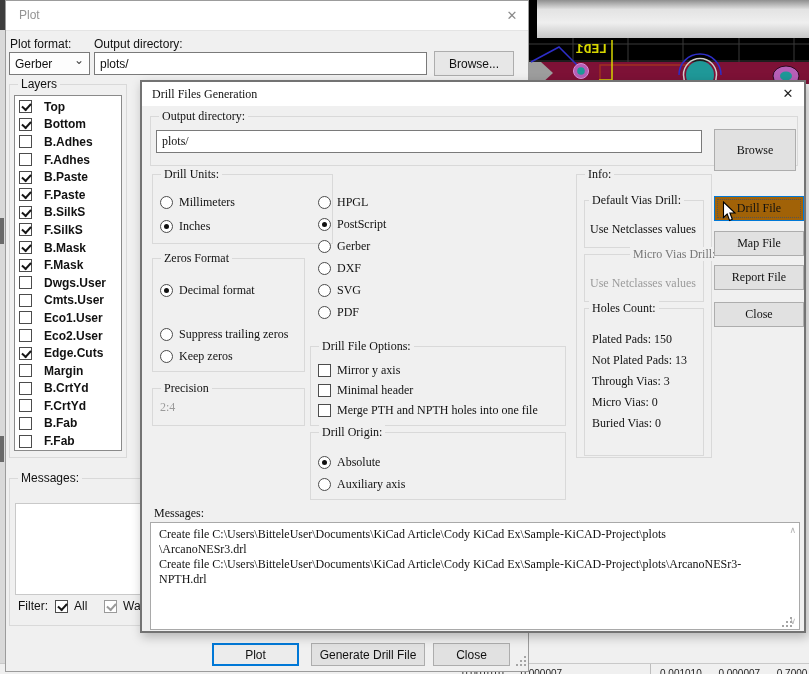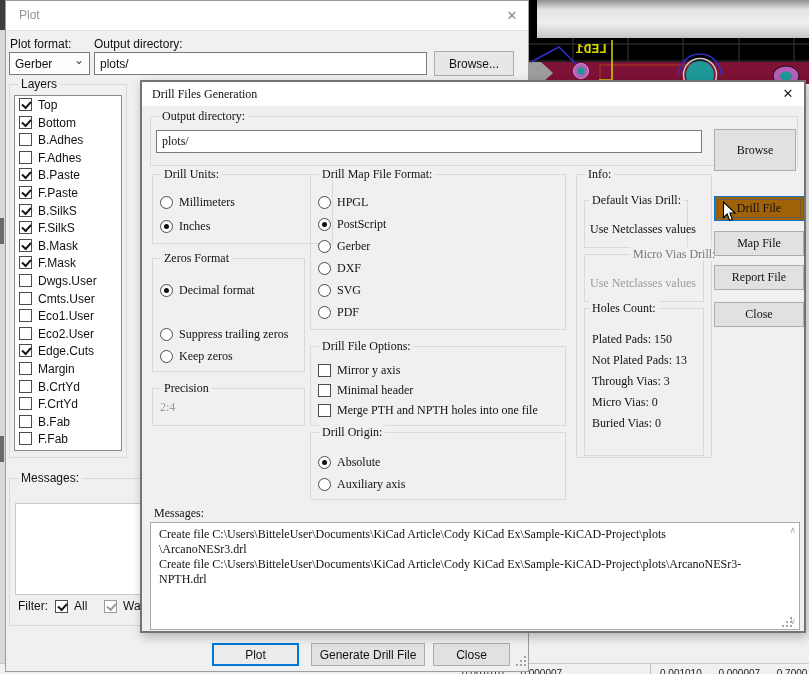--- a/index.html
+++ b/index.html
@@ -19,21 +19,21 @@
   .opt{position:absolute;display:flex;align-items:center;gap:6px;height:16px;white-space:nowrap;}
   .radio{width:13px;height:13px;border:1px solid #4c4c4c;border-radius:50%;background:#fff;box-sizing:border-box;position:relative;flex:none;}
   .radio[data-on="true"]::after{content:"";position:absolute;left:3px;top:3px;width:5px;height:5px;border-radius:50%;background:#111;}
   .cb{width:13px;height:13px;border:1px solid #4c4c4c;background:#fff;box-sizing:border-box;position:relative;flex:none;}
   .cb[data-checked="true"]::after{content:"";position:absolute;left:2px;top:2px;width:7px;height:4px;
       border-left:2px solid #161616;border-bottom:2px solid #161616;transform:rotate(-48deg);}
   .cb-gray{border-color:#9a9a9a;}
   .cb-gray[data-checked="true"]::after{border-color:#9a9a9a;}
   .gray{color:#9b9b9b;}
   .dim{color:#777;}
-  .layer-row{display:flex;gap:6px;height:17.6px;padding-left:4px;}
+  .layer-row{display:flex;align-items:center;gap:12px;height:17.6px;padding-left:4px;font-weight:bold;}
   .msg-line{line-height:15px;white-space:pre;}
   .grip{position:absolute;width:2px;height:2px;background:#a5a5a5;
         box-shadow:4px 0 #a5a5a5,8px 0 #a5a5a5,4px -4px #a5a5a5,8px -4px #a5a5a5,8px -8px #a5a5a5;}
   .scroll-arrow{position:absolute;color:#b5b5b5;font-size:9px;line-height:9px;}
 </style>
 </head>
 <body>
 
 <div id="root">
 
@@ -250,23 +250,20 @@
     <div class="opt" style="left:18px;top:266px;">
       <span class="radio" data-on="false"></span>
       <span>Keep zeros</span>
     </div>
 
     <div class="groupbox" style="left:10px;top:306px;width:153px;height:38px;">
       <span class="gb-label">Precision</span>
     </div>
     <span class="abs gray" style="left:18px;top:318px;">2:4</span>
 
-    <div class="groupbox" style="left:168px;top:92px;width:256px;height:156px;">
-      <span class="gb-label">Drill Map File Format:</span>
-    </div>
     <div class="opt" style="left:176px;top:112px;">
       <span class="radio" data-on="false"></span>
       <span>HPGL</span>
     </div>
     <div class="opt" style="left:176px;top:134px;">
       <span class="radio" data-on="true"></span>
       <span>PostScript</span>
     </div>
     <div class="opt" style="left:176px;top:156px;">
       <span class="radio" data-on="false"></span>
@@ -309,21 +306,21 @@
       <span>Absolute</span>
     </div>
     <div class="opt" style="left:176px;top:394px;">
       <span class="radio" data-on="false"></span>
       <span>Auxiliary axis</span>
     </div>
 
     <div class="groupbox" style="left:434px;top:92px;width:136px;height:284px;">
       <span class="gb-label">Info:</span>
     </div>
-    <div class="groupbox" style="left:442px;top:118px;width:104px;height:48px;">
+    <div class="groupbox" style="left:442px;top:118px;width:120px;height:48px;">
       <span class="gb-label" style="left:4px;">Default Vias Drill:</span>
     </div>
     <span class="abs" style="left:448px;top:140px;white-space:nowrap;">Use Netclasses values</span>
     <div class="groupbox" style="left:442px;top:172px;width:120px;height:48px;">
       <span class="gb-label dim" style="left:1px;margin-left:44px;">Micro Vias Drill:</span>
     </div>
     <span class="abs gray" style="left:448px;top:194px;white-space:nowrap;">Use Netclasses values</span>
     <div class="groupbox" style="left:442px;top:226px;width:120px;height:148px;">
       <span class="gb-label" style="left:4px;">Holes Count:</span>
     </div>

